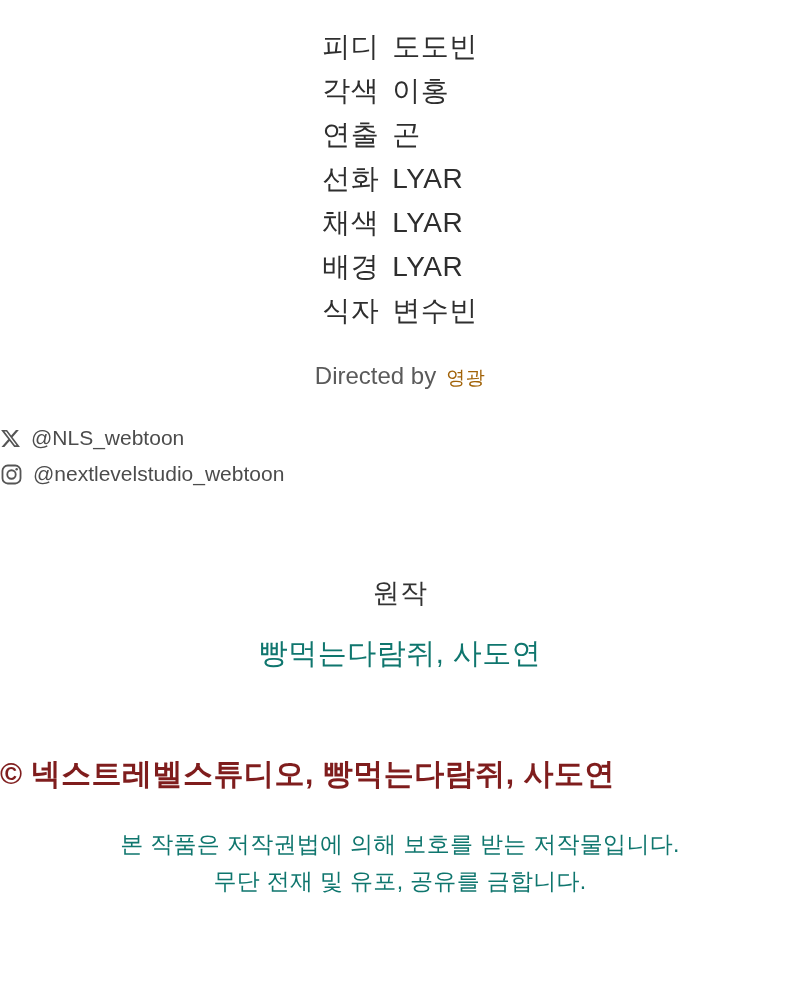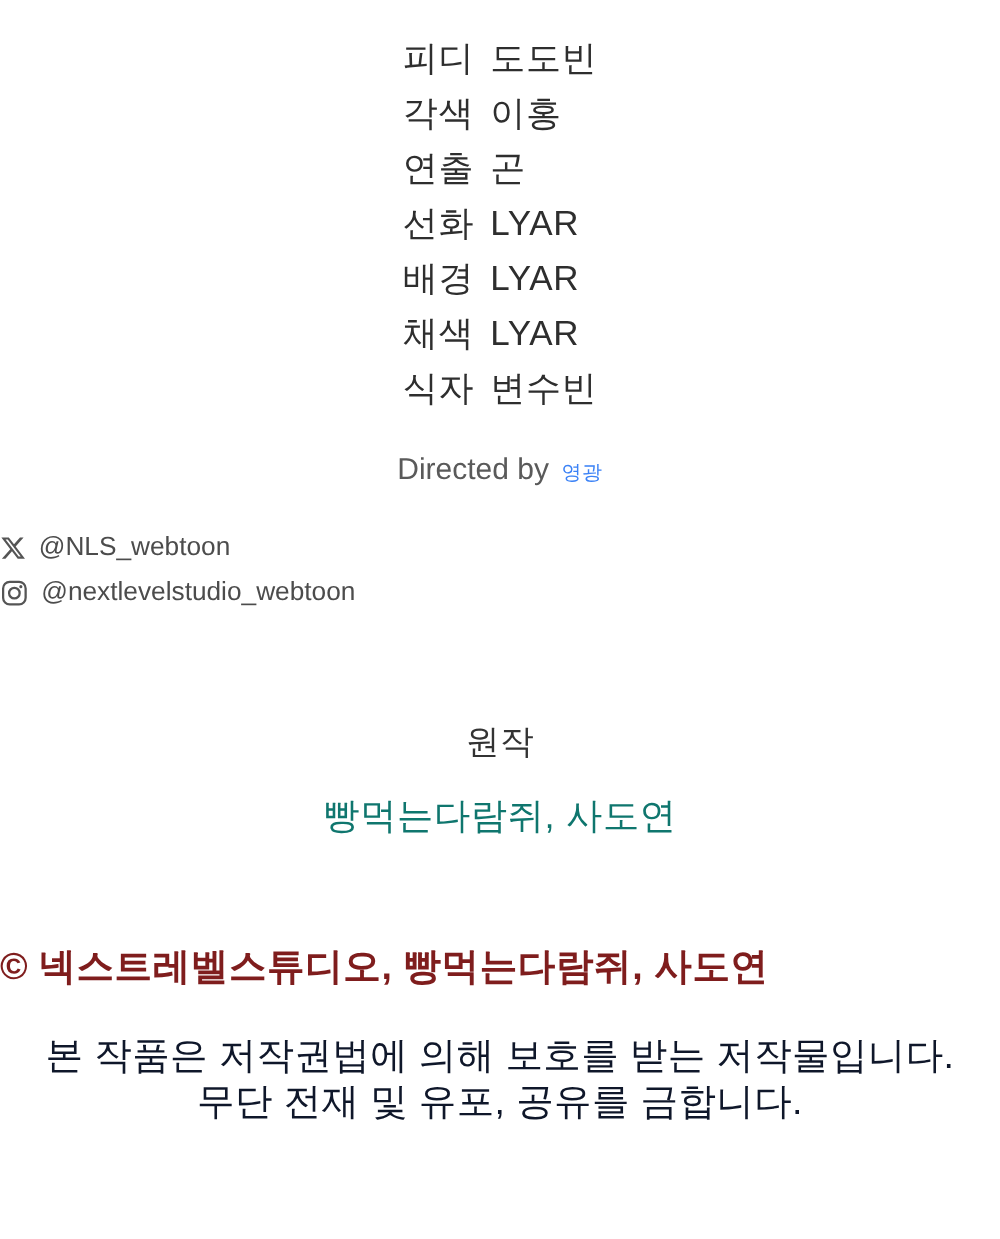--- a/index.html
+++ b/index.html
@@ -44,22 +44,22 @@
     top: 360px;
     left: 0;
     width: 100%;
     text-align: center;
     font-size: 24px;
     line-height: 32px;
     color: #5a5a5a;
   }
   .directed .directed-name {
     margin-left: 10px;
-    color: #3b82f6;
-    font-size: 16px;
+    color: #a16207;
+    font-size: 19px;
     font-weight: 500;
     letter-spacing: 0.5px;
   }
 
   
   .social {
     position: absolute;
     top: 420px;
     left: 0;
     width: 100%;
@@ -115,23 +115,23 @@
     letter-spacing: 0.5px;
   }
   .copyright-line .copyright-symbol { margin-right: 8px; }
 
   .notice {
     position: absolute;
     top: 826px;
     left: 0;
     width: 100%;
     text-align: center;
-    font-size: 30px;
+    font-size: 23px;
     line-height: 37px;
-    color: #0f172a;
+    color: #0f766e;
     letter-spacing: 0.3px;
   }
 </style>
 </head>
 <body>
 
 <div class="page">
 
   <div class="credits-block">
     <div class="credits-rows">
@@ -141,24 +141,24 @@
       <div class="credit-row">
         <span class="role">각색</span><span class="name">이홍</span>
       </div>
       <div class="credit-row">
         <span class="role">연출</span><span class="name">곤</span>
       </div>
       <div class="credit-row">
         <span class="role">선화</span><span class="name">LYAR</span>
       </div>
       <div class="credit-row">
+        <span class="role">채색</span><span class="name">LYAR</span>
+      </div>
+      <div class="credit-row">
         <span class="role">배경</span><span class="name">LYAR</span>
-      </div>
-      <div class="credit-row">
-        <span class="role">채색</span><span class="name">LYAR</span>
       </div>
       <div class="credit-row">
         <span class="role">식자</span><span class="name">변수빈</span>
       </div>
     </div>
   </div>
 
   <div class="directed">
     <span class="directed-label">Directed by</span><span class="directed-name">영광</span>
   </div>

